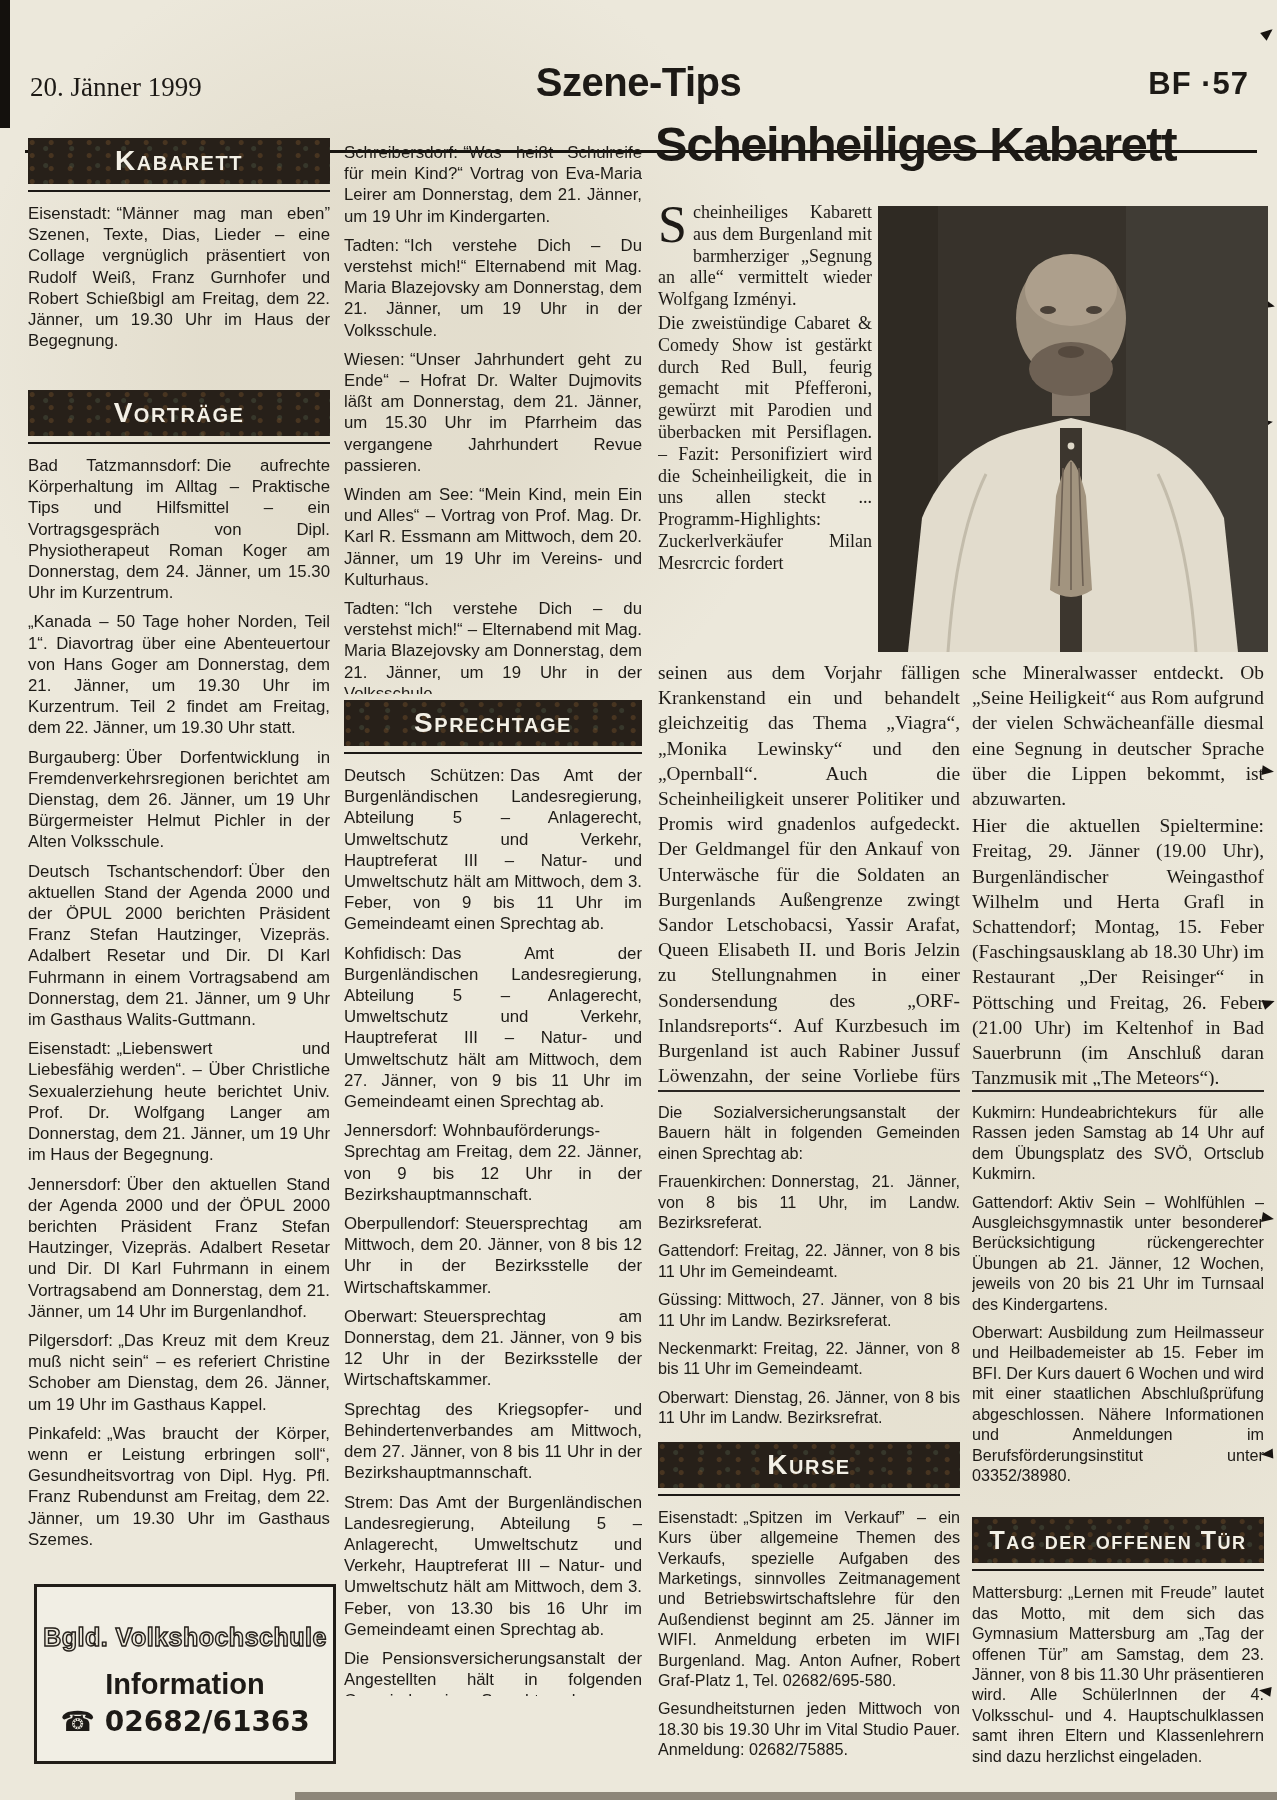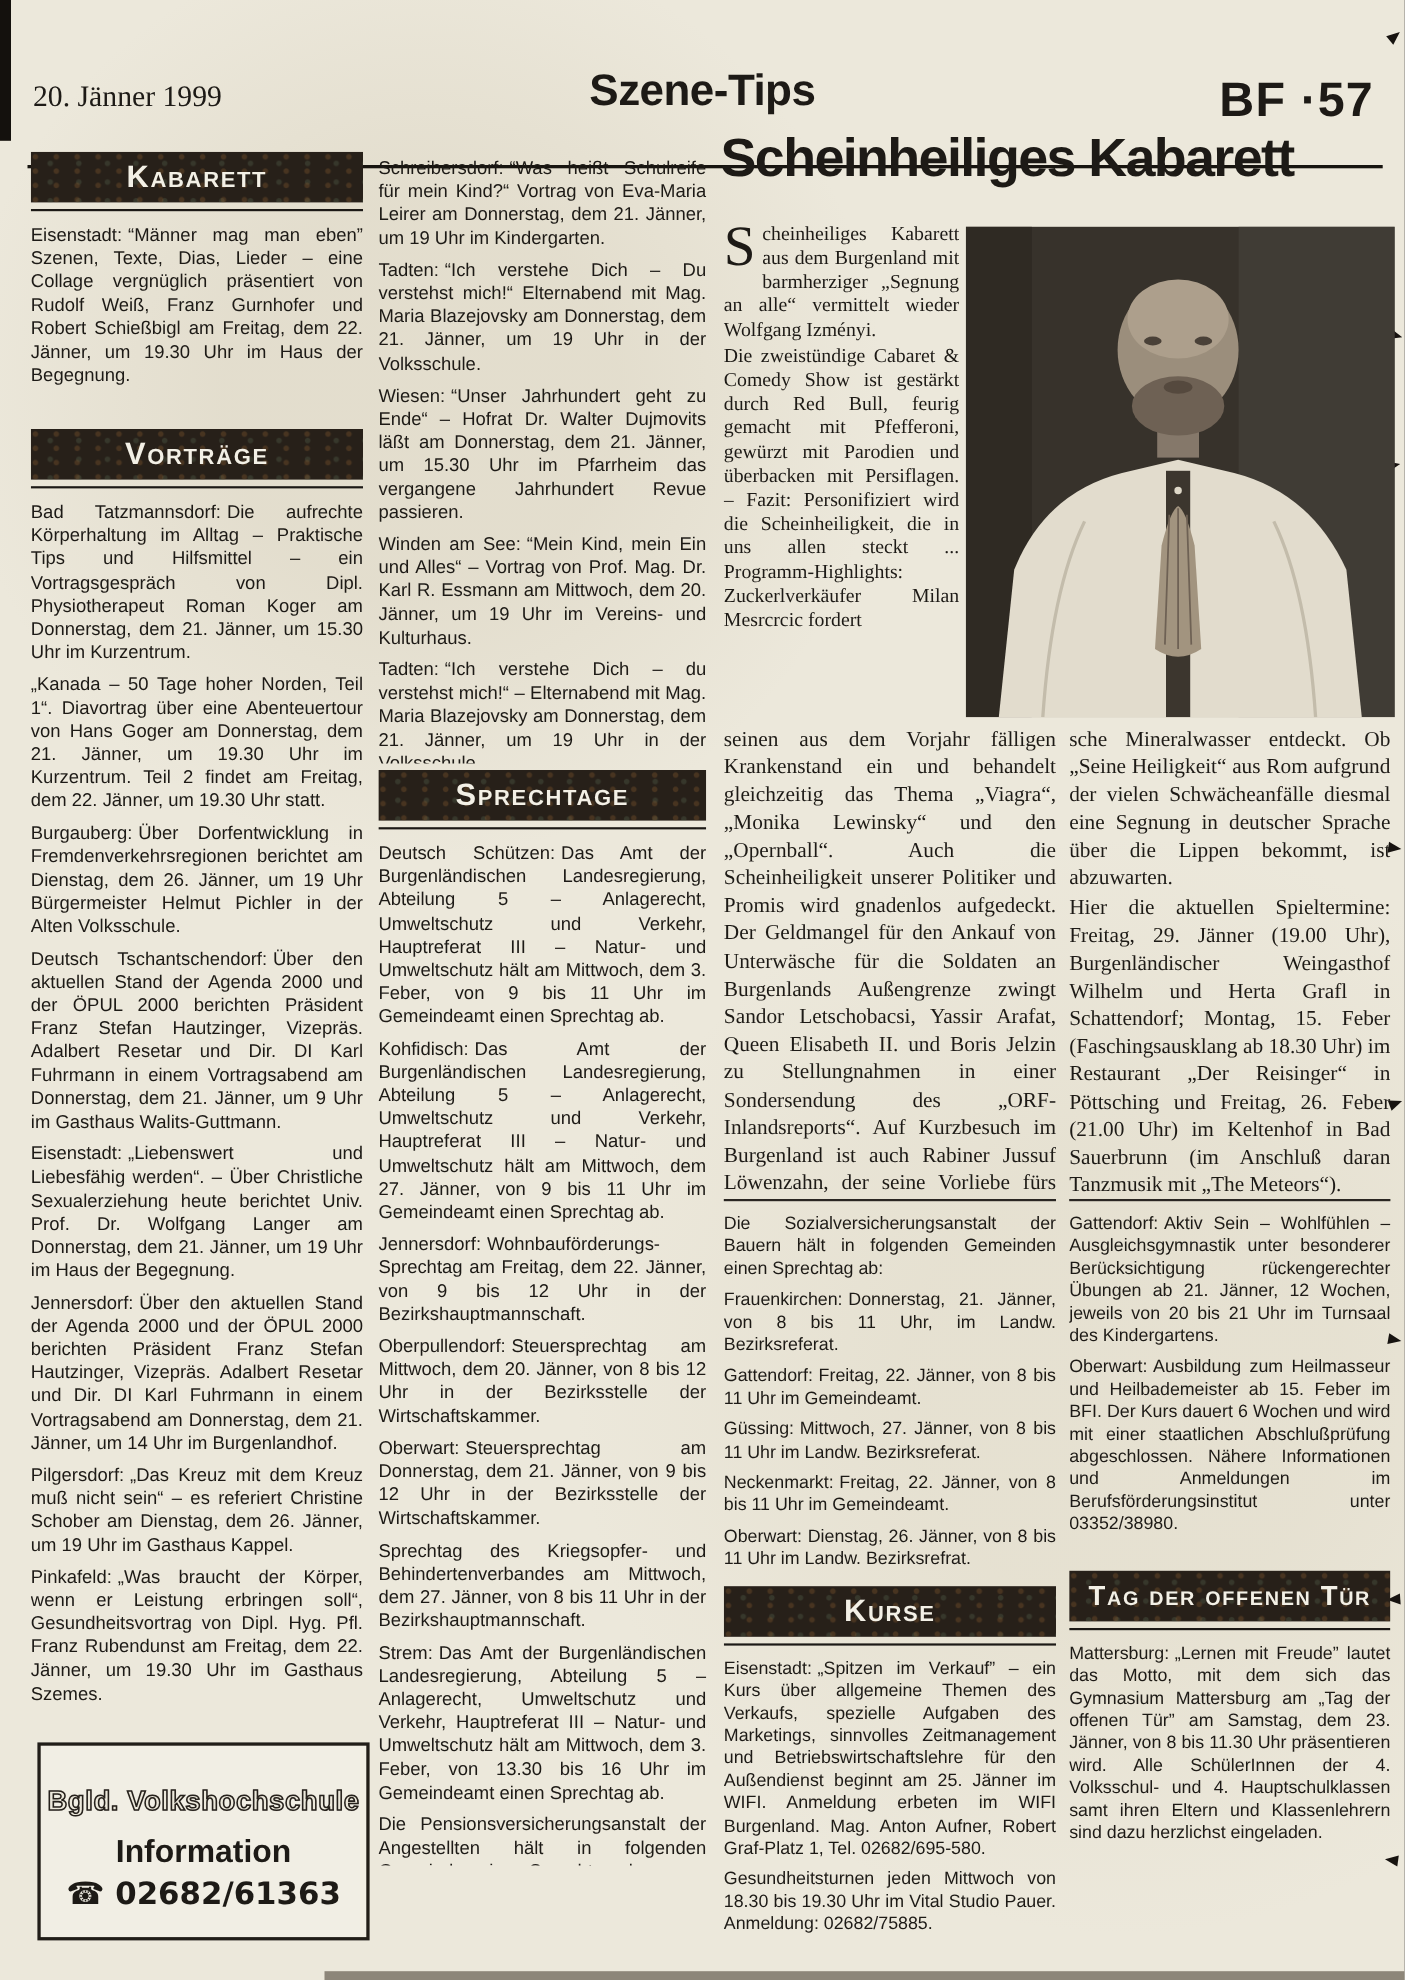--- a/index.html
+++ b/index.html
@@ -4,21 +4,21 @@
 <style>
   html,body{margin:0;padding:0;background:#777;}
   #page{position:relative;width:1277px;height:1800px;background:#ece8db;overflow:hidden;
         font-family:"Liberation Sans",sans-serif;color:#1d1a16;
         background-image:radial-gradient(circle at 30% 20%, rgba(200,190,165,.25) 0 180px, transparent 420px),
                          radial-gradient(circle at 80% 70%, rgba(205,196,170,.2) 0 200px, transparent 500px);}
   .abs{position:absolute;}
   
   .hdate{font-family:"Liberation Serif",serif;font-size:27px;}
   .htitle{font-size:40px;font-weight:700;letter-spacing:-.5px;text-align:center;}
-  .hpage{font-size:44px;font-weight:700;letter-spacing:1px;}
+  .hpage{font-size:31px;font-weight:700;letter-spacing:1px;}
   .hrule{background:#17140f;height:3px;}
   
   .secbox{height:46px;line-height:46px;text-align:center;color:#f3f0e6;font-weight:700;
           font-size:28px;font-variant:small-caps;letter-spacing:1.5px;
           background-color:#272019;
           background-image:radial-gradient(circle at 22% 35%, rgba(125,85,45,.38) 0 2px, transparent 3px),
                            radial-gradient(circle at 68% 62%, rgba(95,115,90,.28) 0 2px, transparent 3px);
           background-size:19px 13px,26px 17px;}
   .secrule{height:2px;background:#1c1916;margin-top:6px;}
   
@@ -78,21 +78,21 @@
 
         <p class="entry"><b class="lead">Eisenstadt:</b><span>“Männer mag man eben” Szenen, Texte, Dias, Lieder – eine Collage vergnüglich präsentiert von Rudolf Weiß, Franz Gurnhofer und Robert Schießbigl am Freitag, dem 22. Jänner, um 19.30 Uhr im Haus der Begegnung.</span></p>
       </div>
   </div>
 
   <div class="abs clip" style="left:28px;top:390px;width:302px;height:1185px;">
     <div class="secbox">Vorträge</div>
     <div class="secrule"></div>
     <div class="listing sec-body">
 
-        <p class="entry"><b class="lead">Bad Tatzmannsdorf:</b><span>Die aufrechte Körperhaltung im Alltag – Praktische Tips und Hilfsmittel – ein Vortragsgespräch von Dipl. Physiotherapeut Roman Koger am Donnerstag, dem 21. Jänner, um 15.30 Uhr im Kurzentrum.</span></p>
+        <p class="entry"><b class="lead">Bad Tatzmannsdorf:</b><span>Die aufrechte Körperhaltung im Alltag – Praktische Tips und Hilfsmittel – ein Vortragsgespräch von Dipl. Physiotherapeut Roman Koger am Donnerstag, dem 24. Jänner, um 15.30 Uhr im Kurzentrum.</span></p>
 
         <p class="entry"><b class="lead"></b><span>„Kanada – 50 Tage hoher Norden, Teil 1“. Diavortrag über eine Abenteuertour von Hans Goger am Donnerstag, dem 21. Jänner, um 19.30 Uhr im Kurzentrum. Teil 2 findet am Freitag, dem 22. Jänner, um 19.30 Uhr statt.</span></p>
 
         <p class="entry"><b class="lead">Burgauberg:</b><span>Über Dorfentwicklung in Fremdenverkehrsregionen berichtet am Dienstag, dem 26. Jänner, um 19 Uhr Bürgermeister Helmut Pichler in der Alten Volksschule.</span></p>
 
         <p class="entry"><b class="lead">Deutsch Tschantschendorf:</b><span>Über den aktuellen Stand der Agenda 2000 und der ÖPUL 2000 berichten Präsident Franz Stefan Hautzinger, Vizepräs. Adalbert Resetar und Dir. DI Karl Fuhrmann in einem Vortragsabend am Donnerstag, dem 21. Jänner, um 9 Uhr im Gasthaus Walits-Guttmann.</span></p>
 
         <p class="entry"><b class="lead">Eisenstadt:</b><span>„Liebenswert und Liebesfähig werden“. – Über Christliche Sexualerziehung heute berichtet Univ. Prof. Dr. Wolfgang Langer am Donnerstag, dem 21. Jänner, um 19 Uhr im Haus der Begegnung.</span></p>
 
         <p class="entry"><b class="lead">Jennersdorf:</b><span>Über den aktuellen Stand der Agenda 2000 und der ÖPUL 2000 berichten Präsident Franz Stefan Hautzinger, Vizepräs. Adalbert Resetar und Dir. DI Karl Fuhrmann in einem Vortragsabend am Donnerstag, dem 21. Jänner, um 14 Uhr im Burgenlandhof.</span></p>
@@ -214,20 +214,21 @@
 
         <p class="entry"><b class="lead">Eisenstadt:</b><span>„Spitzen im Verkauf” – ein Kurs über allgemeine Themen des Verkaufs, spezielle Aufgaben des Marketings, sinnvolles Zeitmanagement und Betriebswirtschaftslehre für den Außendienst beginnt am 25. Jänner im WIFI. Anmeldung erbeten im WIFI Burgenland. Mag. Anton Aufner, Robert Graf-Platz 1, Tel. 02682/695-580.</span></p>
 
         <p class="entry"><b class="lead"></b><span>Gesundheitsturnen jeden Mittwoch von 18.30 bis 19.30 Uhr im Vital Studio Pauer. Anmeldung: 02682/75885.</span></p>
       </div>
   </div>
 
   <div class="abs clip" style="left:972px;top:1102px;width:292px;height:698px;">
     <div class="listing small">
 
+        <p class="entry"><b class="lead">Kukmirn:</b><span>Hundeabrichtekurs für alle Rassen jeden Samstag ab 14 Uhr auf dem Übungsplatz des SVÖ, Ortsclub Kukmirn.</span></p>
 
         <p class="entry"><b class="lead">Gattendorf:</b><span>Aktiv Sein – Wohlfühlen – Ausgleichsgymnastik unter besonderer Berücksichtigung rückengerechter Übungen ab 21. Jänner, 12 Wochen, jeweils von 20 bis 21 Uhr im Turnsaal des Kindergartens.</span></p>
 
         <p class="entry"><b class="lead">Oberwart:</b><span>Ausbildung zum Heilmasseur und Heilbademeister ab 15. Feber im BFI. Der Kurs dauert 6 Wochen und wird mit einer staatlichen Abschlußprüfung abgeschlossen. Nähere Informationen und Anmeldungen im Berufsförderungsinstitut unter 03352/38980.</span></p>
       </div>
     <div class="secbox" style="margin-top:32px;font-size:25px;">Tag der offenen Tür</div>
     <div class="secrule"></div>
     <div class="listing small sec-body">
 
         <p class="entry"><b class="lead">Mattersburg:</b><span>„Lernen mit Freude” lautet das Motto, mit dem sich das Gymnasium Mattersburg am „Tag der offenen Tür” am Samstag, dem 23. Jänner, von 8 bis 11.30 Uhr präsentieren wird. Alle SchülerInnen der 4. Volksschul- und 4. Hauptschulklassen samt ihren Eltern und Klassenlehrern sind dazu herzlichst eingeladen.</span></p>

